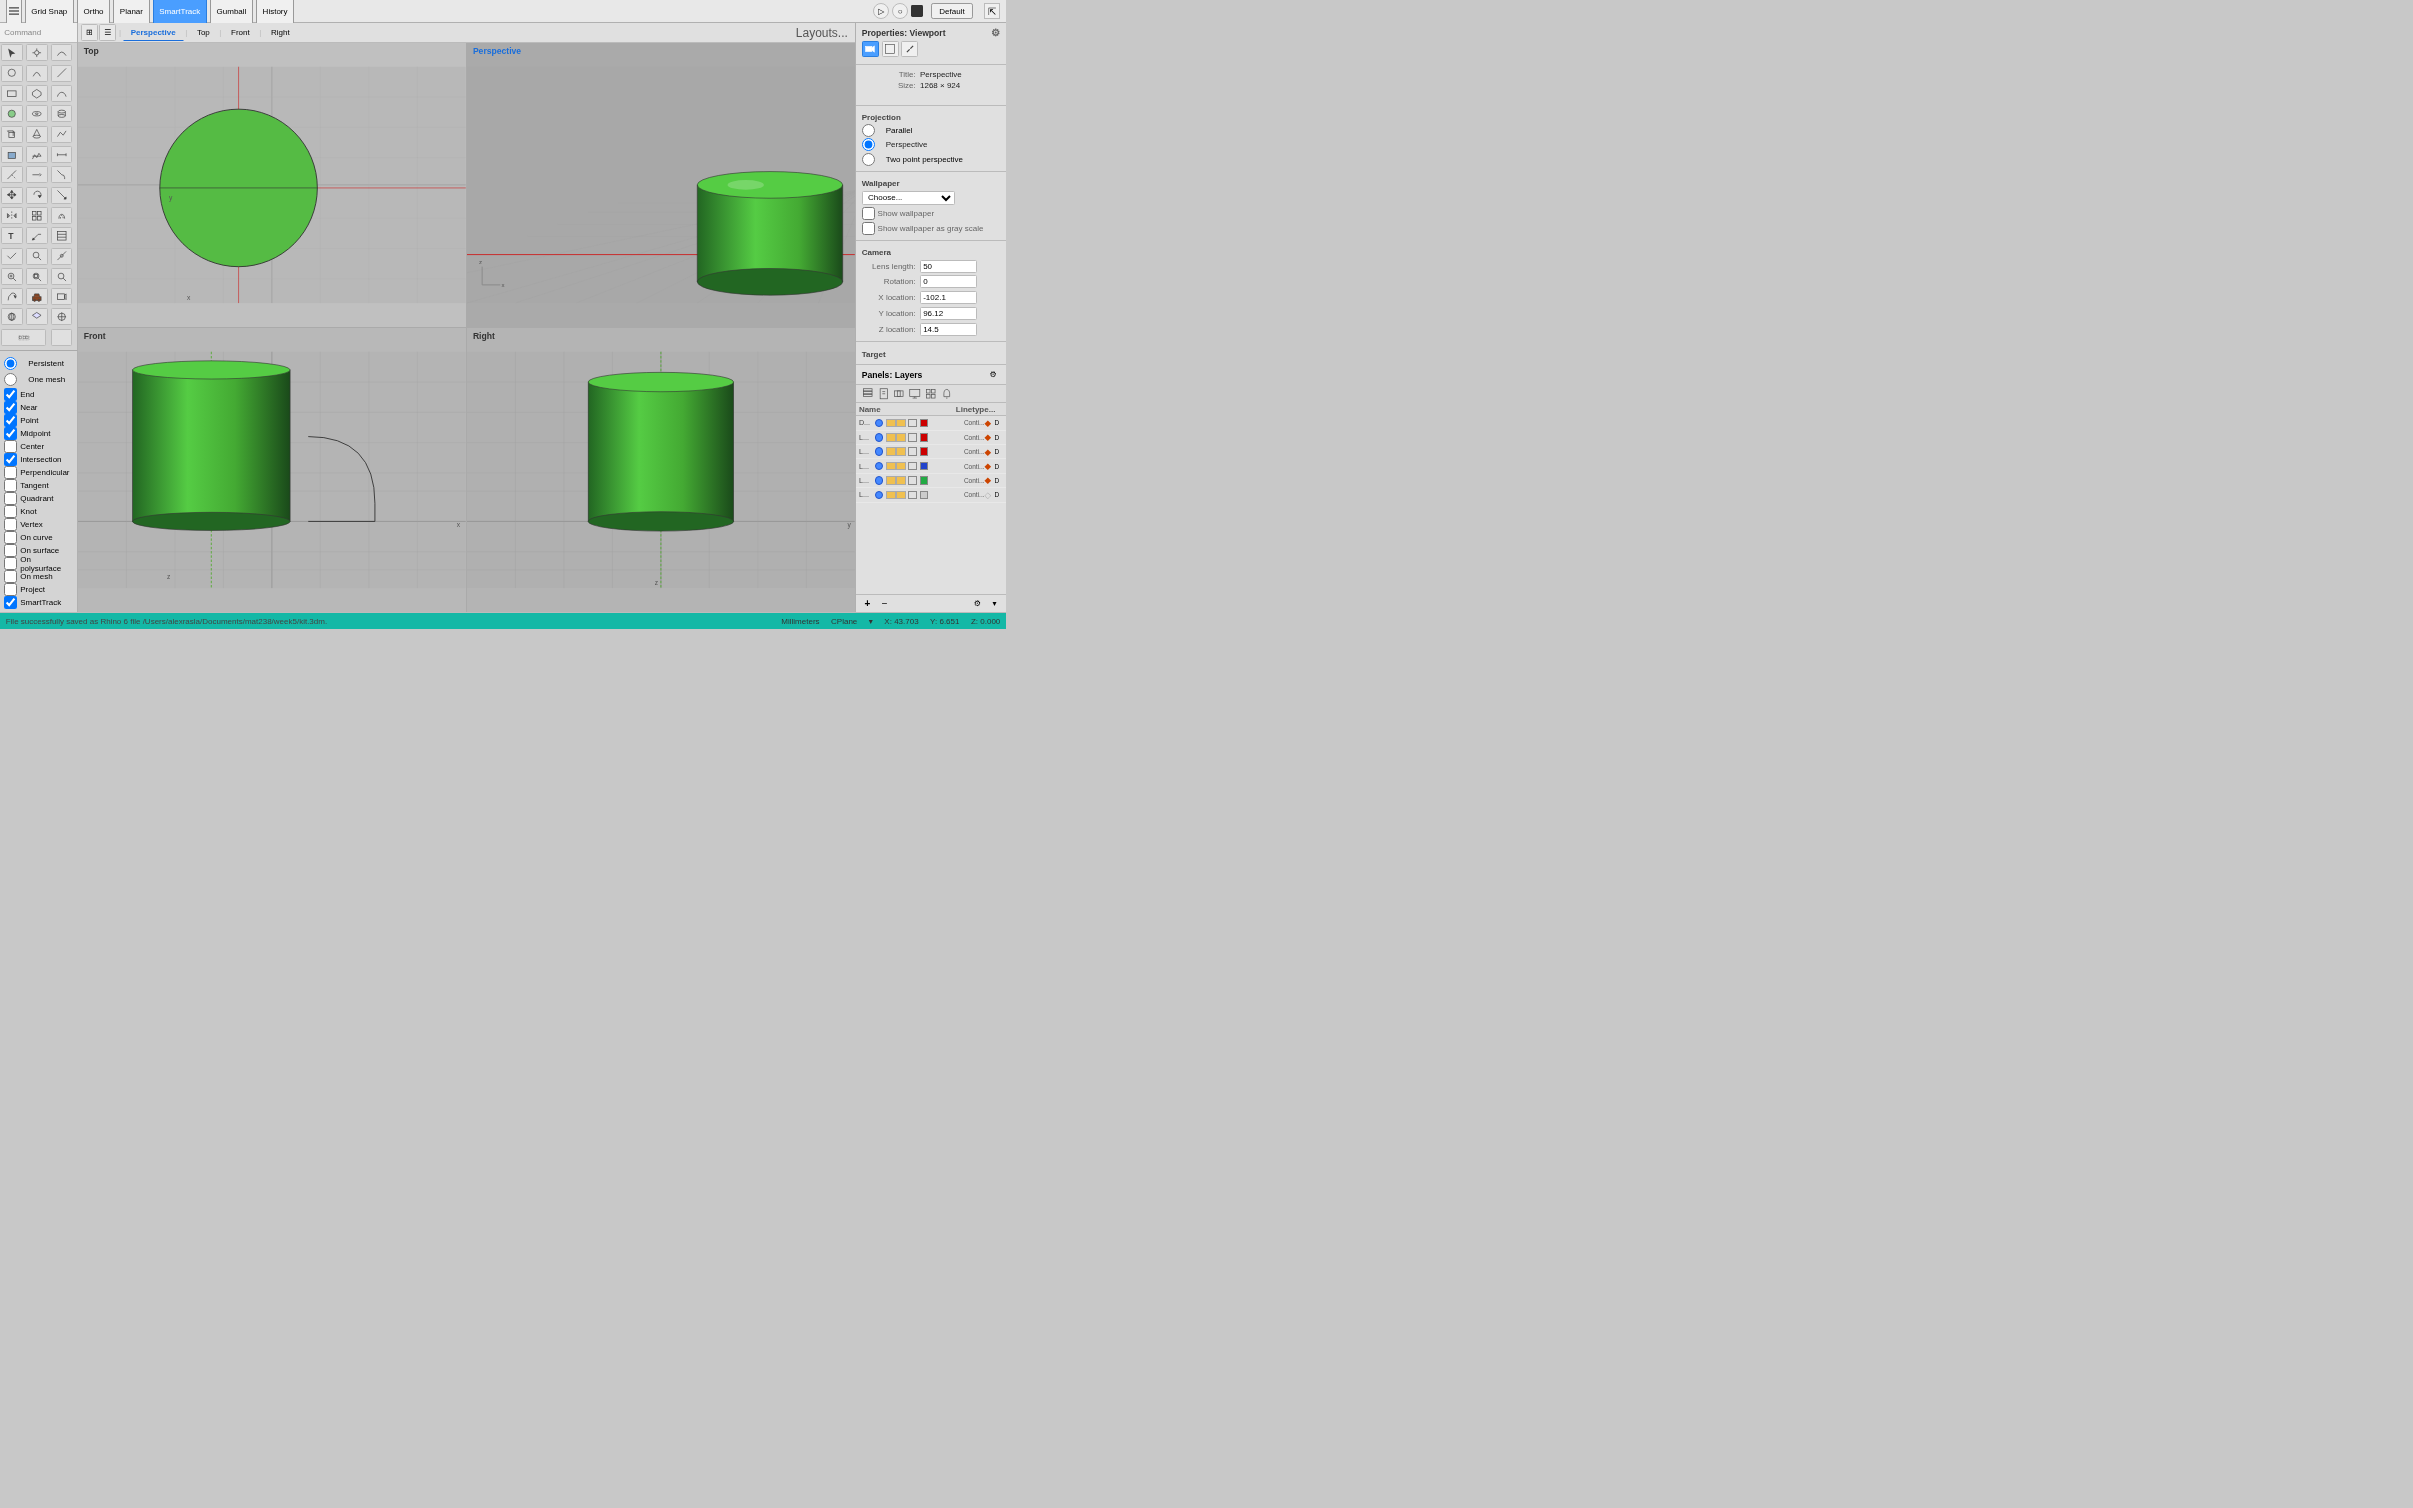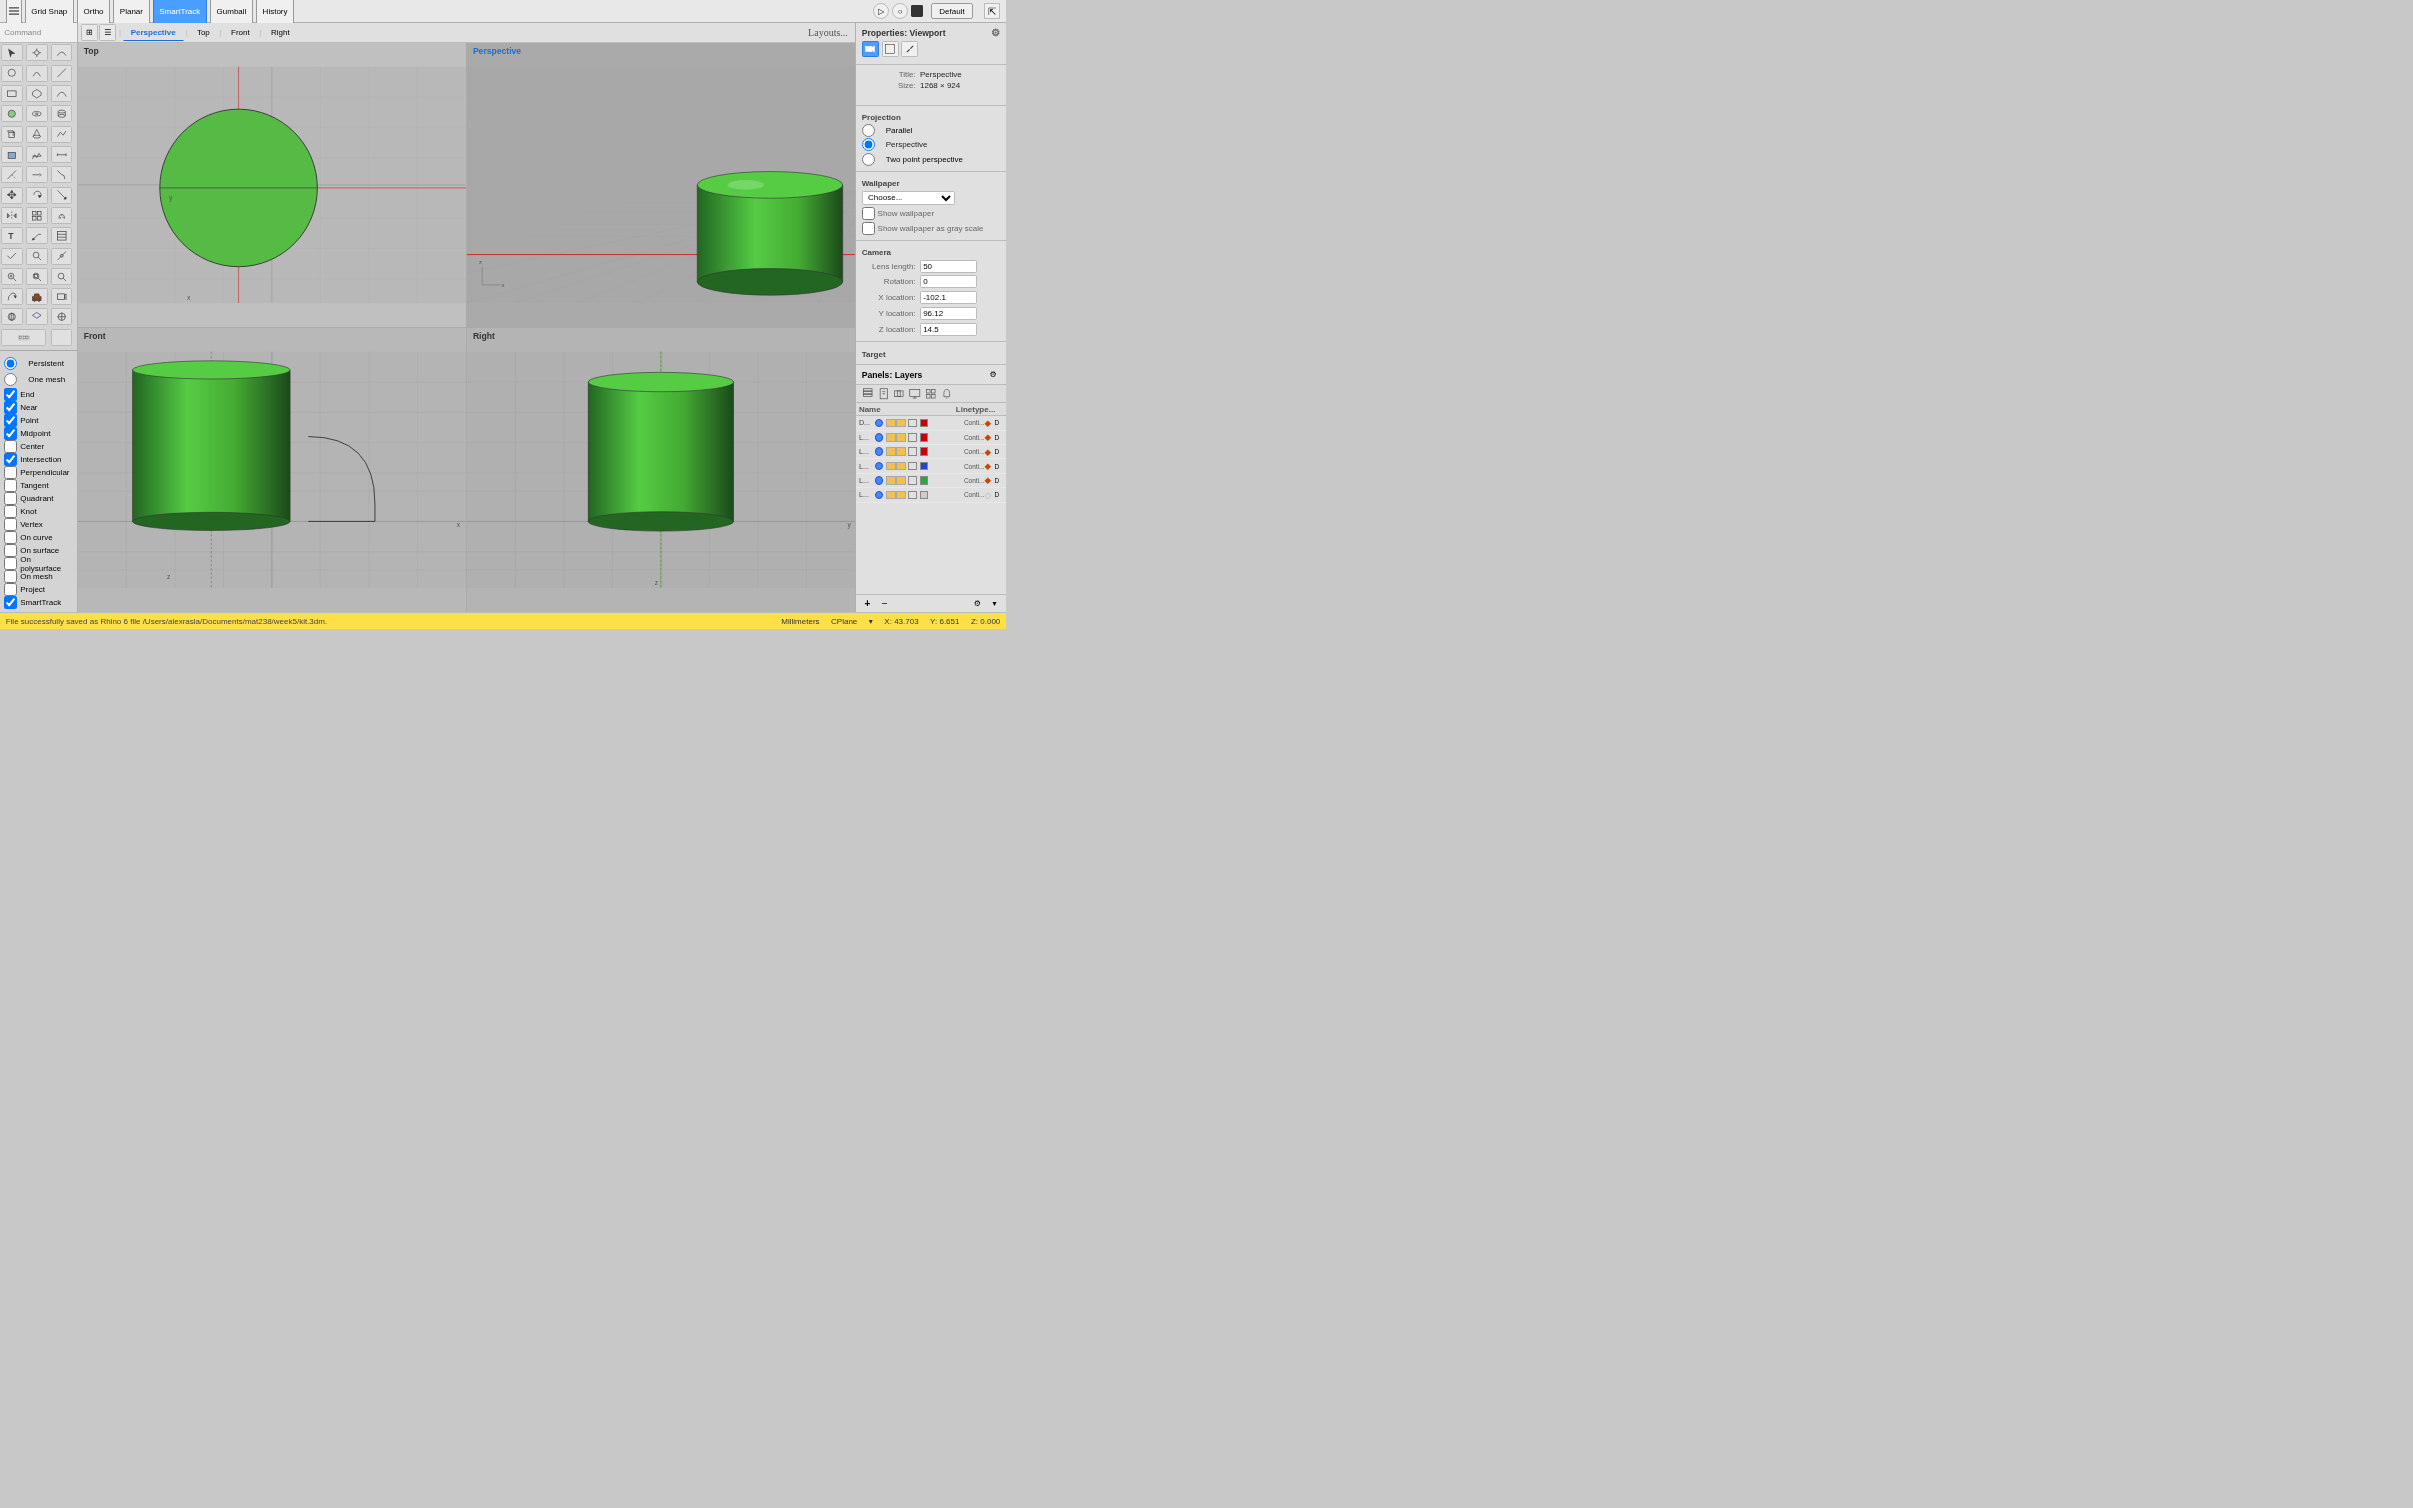--- a/index.html
+++ b/index.html
@@ -172,25 +172,24 @@
       border: 0.7px solid transparent;
     }
     .vp-tab.active {
       color: #1a6edb;
       font-weight: 600;
       border-bottom: 1.4px solid #1a6edb;
     }
     .vp-separator { color: #bbb; padding: 0 1.4px; }
     .vp-spacer { flex: 1; }
     .layouts-btn {
-      font-size: 10px;
+      font-size: 12px;
       color: #555;
       cursor: pointer;
       padding: 0 4.3px;
-      font-family: Liberation Serif, serif;
     }
 
     
     .viewports-grid {
       flex: 1;
       display: grid;
       grid-template-columns: 1fr 1fr;
       grid-template-rows: 1fr 1fr;
       gap: 1.4px;
       background: #aaa;
@@ -384,21 +383,21 @@
       display: flex;
       align-items: center;
       padding: 2.2px 4.3px;
       border-top: 0.7px solid #bbb;
       gap: 2.9px;
     }
 
     
     .status-bar {
       height: 17px;
-      background: #fde047;
+      background: #14b8a6;
       border-top: 0.7px solid #bbb;
       display: flex;
       align-items: center;
       padding: 0 5.7px;
       font-size: 8px;
       color: #444;
       flex-shrink: 0;
       gap: 11.5px;
     }
     .status-message { flex: 1; font-size: 8px; color: #444; }

